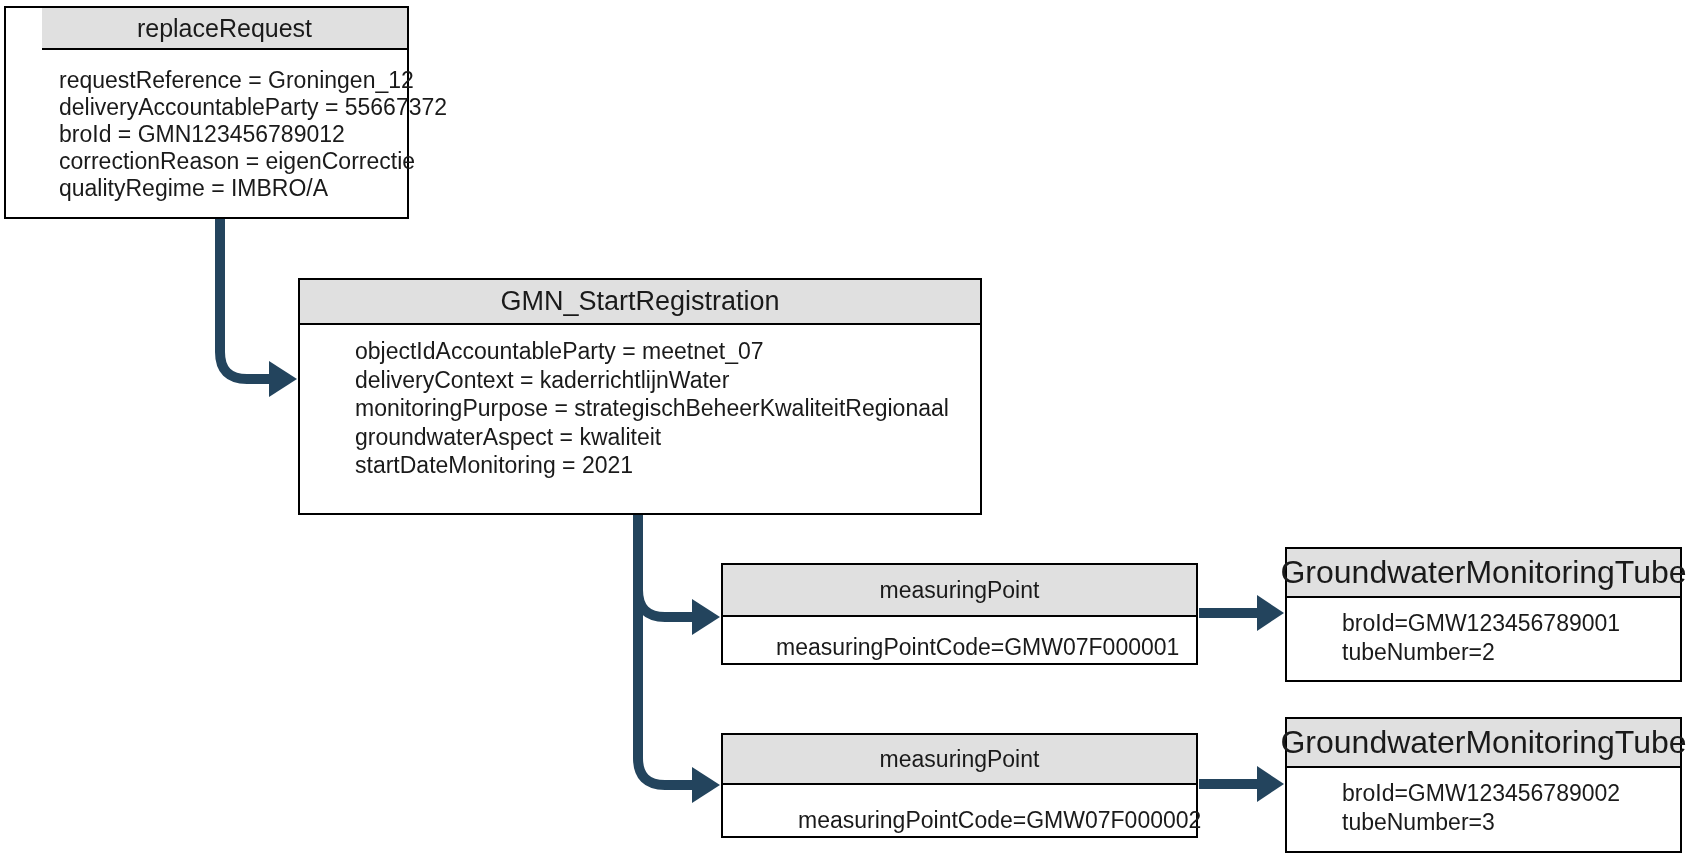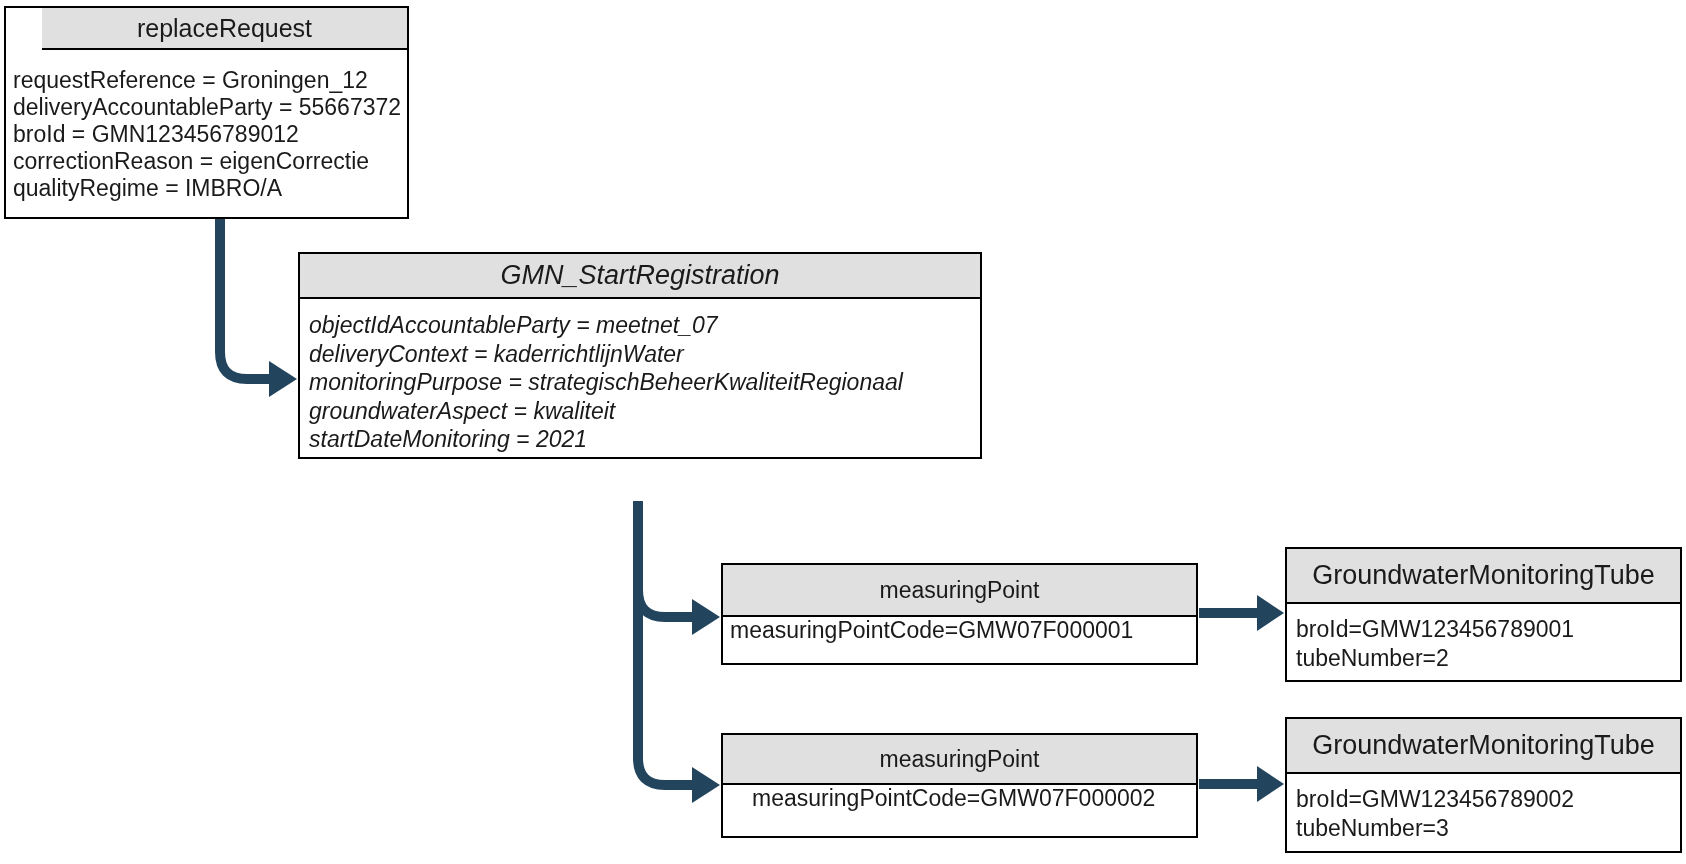--- a/index.html
+++ b/index.html
@@ -27,49 +27,49 @@
     position:absolute;z-index:1;
     border:2px solid var(--border);
     background:#fff;
   }
   .node-header{
     background:var(--header-bg);
     border-bottom:2px solid var(--border);
     display:flex;align-items:center;justify-content:center;
     white-space:nowrap;
   }
-  .node-body{white-space:nowrap;}
+  .node-body{white-space:nowrap;margin-left:46px;}
   .node-body .line{white-space:nowrap;}
 
   
   #box-replace{left:4px;top:6px;width:405px;height:213px;}
   #box-replace .node-header{height:42px;font-size:25px;margin-left:36px;}
   #box-replace .node-body{padding:17px 2px 0 7px;font-size:23px;line-height:27px;}
 
   
-  #box-registration{left:298px;top:252px;width:684px;height:207px;font-style:italic;}
+  #box-registration{left:298px;top:278px;width:684px;height:237px;}
   #box-registration .node-header{height:45px;font-size:27px;}
   #box-registration .node-body{padding:12px 2px 0 9px;font-size:23px;line-height:28.5px;}
 
   
   #box-mp1{left:721px;top:563px;width:477px;height:102px;}
   #box-mp1 .node-header{height:52px;font-size:23px;}
   #box-mp2{left:721px;top:733px;width:477px;height:105px;}
   #box-mp2 .node-header{height:50px;font-size:23px;}
   .mp-body{
-    display:flex;align-items:flex-start;
+    display:flex;align-items:flex-end;
     height:calc(100% - 54px);
     padding-left:7px;font-size:23px;
   }
   #box-mp2 .mp-body{height:calc(100% - 52px);padding-left:29px;}
 
   
   #box-tube1{left:1285px;top:547px;width:397px;height:135px;}
   #box-tube2{left:1285px;top:717px;width:397px;height:136px;}
-  .tube-header{height:55px;font-size:27px;}
+  .tube-header{height:49px;font-size:32px;}
   .tube-body{padding:11px 2px 0 9px;font-size:23px;line-height:29px;}
 </style>
 </head>
 <body>
 
 <div id="canvas">
 
   <svg id="arrow-layer" viewBox="0 0 1686 864" xmlns="http://www.w3.org/2000/svg">
 
     <path class="edge" d="M220,219 L220,352 Q220,379 247,379 L269,379"></path>

